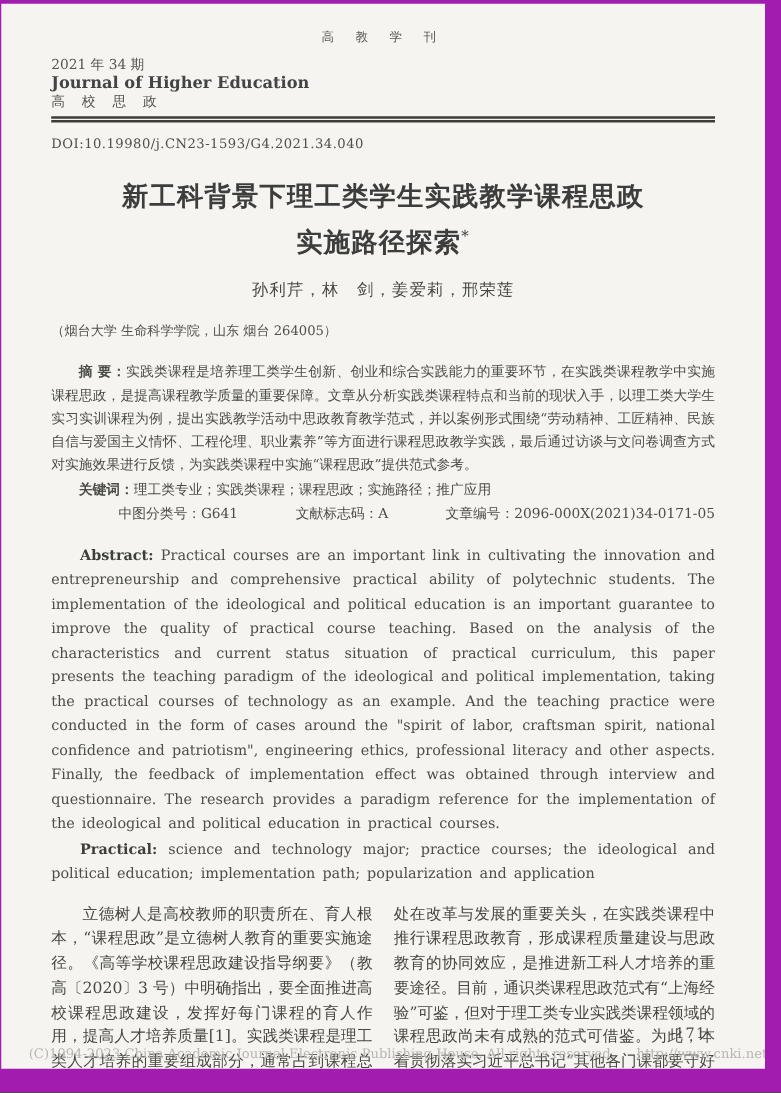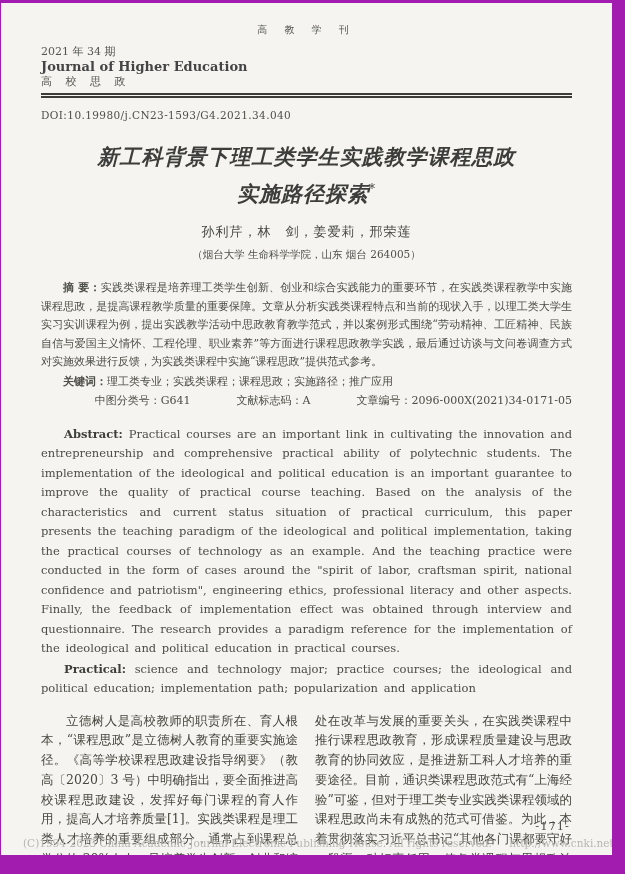--- a/index.html
+++ b/index.html
@@ -37,25 +37,25 @@
   .double-rule {
     margin-top: 4px; height: 5px;
     border-top: 2px solid #3c3c3a; border-bottom: 2px solid #3c3c3a;
   }
   .doi { margin-top: 11px; font-size: 10.5px; color: #4e4e4a; letter-spacing: 0.4px; }
 
   
   .title {
     margin-top: 20px; text-align: center;
     font-size: 21px; font-weight: bold; color: #3d3d3b;
-    line-height: 32px; letter-spacing: 1px; font-style: italic;
+    line-height: 32px; letter-spacing: 1px;
   }
   .title sup { font-size: 12px; font-weight: normal; }
   .authors { margin-top: 13px; text-align: center; font-size: 13px; color: #474743; letter-spacing: 1px; }
-  .affiliation { margin-top: 7px; text-align: center; font-size: 10.5px; color: #50504a; }
+  .affiliation { margin-top: 17px; text-align: left; font-size: 10.5px; color: #50504a; }
 
   
   .abs-cn {
     margin-top: 17px; font-size: 11px; line-height: 18.5px;
     text-align: justify; color: #4c4c46; text-indent: 2em;
   }
   .kw-cn { margin-top: 1px; font-size: 11px; line-height: 18.5px; text-indent: 2em; color: #4c4c46; }
   .meta-row { margin-top: 1px; font-size: 11px; line-height: 18.5px; text-indent: 2em; color: #4c4c46; text-align: right; }
   .meta-row .gap { display: inline-block; width: 46px; }
 

